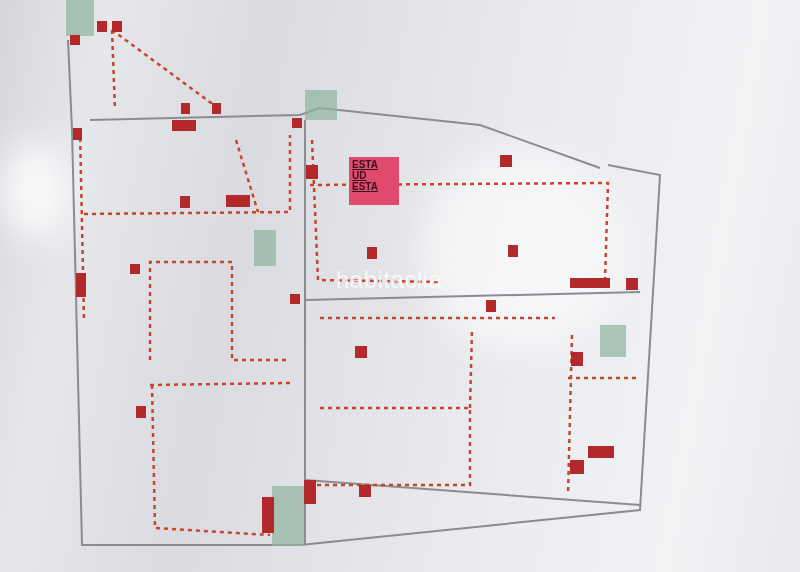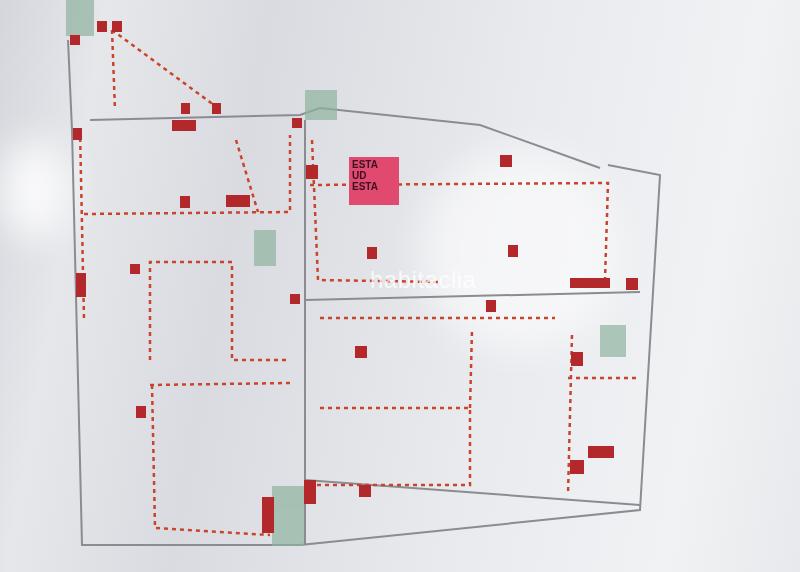--- a/index.html
+++ b/index.html
@@ -3,24 +3,24 @@
 <meta charset="utf-8">
 <style>
   html,body{margin:0;padding:0;}
   body{width:800px;height:572px;overflow:hidden;position:relative;
     font-family:"Liberation Sans",sans-serif;
     background:linear-gradient(100deg,#d4d6dc 0%,#e6e7eb 12%,#dadbe0 30%,#e9eaee 60%,#f1f2f4 85%,#e8e9ec 100%);}
   .photo{position:absolute;inset:0;}
   .glare{position:absolute;border-radius:50%;filter:blur(18px);}
   .plan{position:absolute;left:0;top:0;width:800px;height:572px;}
   .sticker{position:absolute;left:349px;top:157px;width:50px;height:48px;background:#e04a6e;
-    color:#3a1020;font-size:10px;font-weight:bold;line-height:11px;padding:2px 3px;box-sizing:border-box;}
+    color:#3a1020;font-size:10px;font-weight:bold;line-height:11px;padding:2px 3px;box-sizing:border-box;text-decoration:underline;}
   .sticker span{display:block;}
   .watermark{position:absolute;left:336px;top:266px;font-size:24px;color:rgba(255,255,255,0.75);
-    letter-spacing:0.5px;margin-left:34px;}
+    letter-spacing:0.5px;}
 </style>
 </head>
 <body>
 
 <div class="photo">
   <div class="glare" style="left:0;top:140px;width:70px;height:100px;background:rgba(255,255,255,0.8);"></div>
   <div class="glare" style="left:420px;top:150px;width:200px;height:200px;background:rgba(255,255,255,0.55);"></div>
 
   <svg class="plan" viewBox="0 0 800 572">
 

